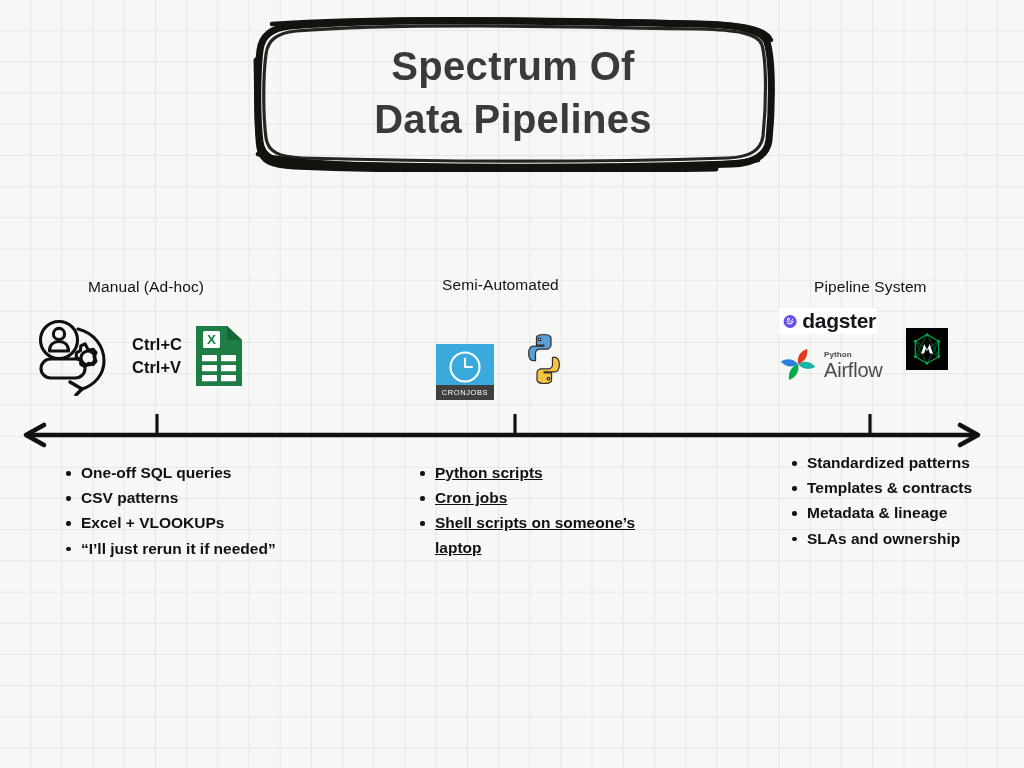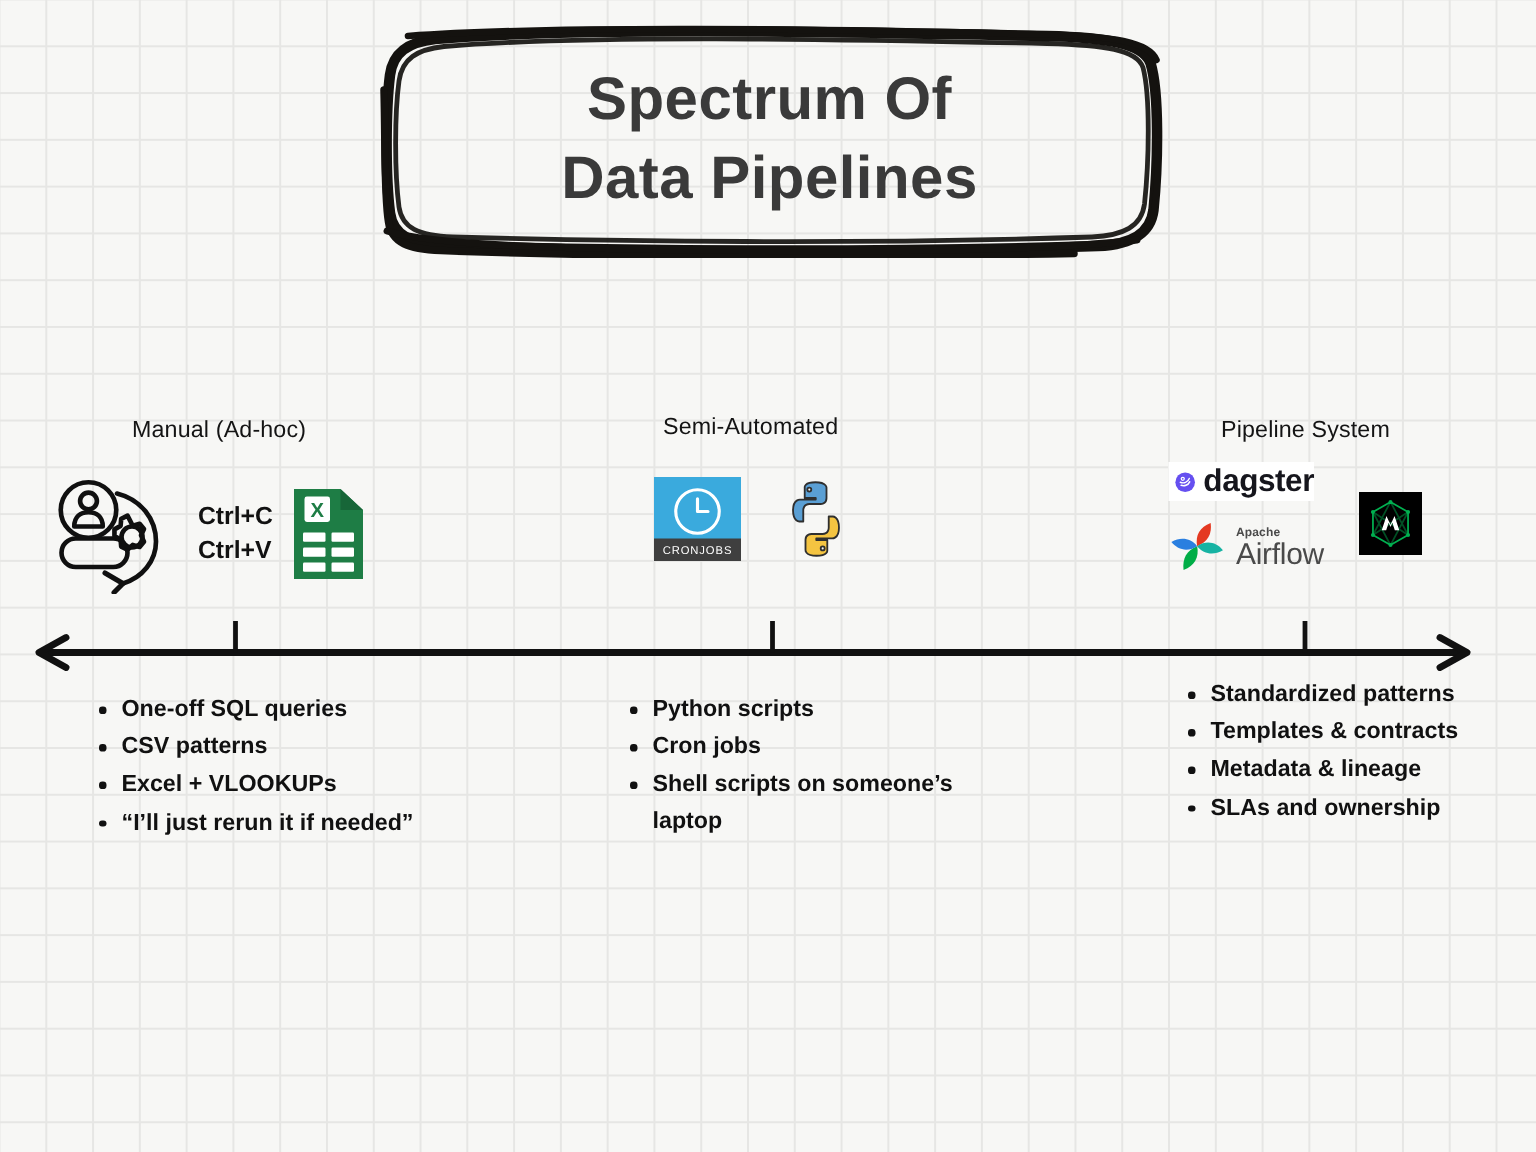--- a/index.html
+++ b/index.html
@@ -101,20 +101,21 @@
   
   .cron-tile {
     width: 58px;
     height: 56px;
     background: #3aaadd;
     display: flex;
     flex-direction: column;
     align-items: center;
     position: relative;
     overflow: hidden;
+    margin-top: 26px;
   }
   .cron-clock { margin-top: 5px; }
   .cron-label {
     position: absolute;
     left: 0; right: 0; bottom: 0;
     height: 15px;
     background: #3f3f3f;
     color: #ffffff;
     font-size: 7.5px;
     letter-spacing: 0.6px;
@@ -214,21 +215,21 @@
     content: "";
     position: absolute;
     left: 2px;
     top: 10px;
     width: 4.5px;
     height: 4.5px;
     border-radius: 50%;
     background: #111111;
   }
   #list-manual   { left: 64px;  top: 461px; width: 250px; }
-  #list-semi     { left: 418px; top: 461px; width: 230px; }
+  #list-semi     { left: 418px; top: 461px; width: 230px; text-decoration: underline; }
   #list-pipeline { left: 790px; top: 451px; width: 215px; }
 </style>
 </head>
 <body>
 
 <div id="grid-bg"></div>
 
 <div id="canvas">
 
   <div id="title-block">
@@ -328,21 +329,21 @@
   <div id="logo-airflow">
     <svg width="40" height="38" viewBox="0 0 44 42">
       <g transform="translate(21,20)">
         <path d="M0,0 C-1.5,-8 2,-14 10,-17 C11,-9 8,-3 0,0 Z" fill="#e43921"></path>
         <path d="M0,0 C7,-4.5 14,-3 19,3 C12,7 5,6 0,0 Z" fill="#17b3a3"></path>
         <path d="M0,0 C1.6,8 -1.8,14.5 -10,17.5 C-11,9.5 -8,3 0,0 Z" fill="#00ad46"></path>
         <path d="M0,0 C-7,4.5 -14,3 -19,-3 C-12,-7 -5,-6 0,0 Z" fill="#2a7fe0"></path>
       </g>
     </svg>
     <div class="airflow-words">
-      <span class="airflow-apache">Apache</span>
+      <span class="airflow-apache">Python</span>
       <span class="airflow-name">Airflow</span>
     </div>
   </div>
 
   <div id="logo-mage">
     <svg width="36" height="36" viewBox="0 0 40 40">
       <g fill="none" stroke="#00b050" stroke-width="1.3">
         <polygon points="20,4 33,11.5 33,28.5 20,36 7,28.5 7,11.5"></polygon>
         <path d="M20,4 L33,28.5 M20,4 L7,28.5 M7,11.5 L33,28.5 M33,11.5 L7,28.5 M7,11.5 L20,36 M33,11.5 L20,36" opacity="0.45"></path>
       </g>

